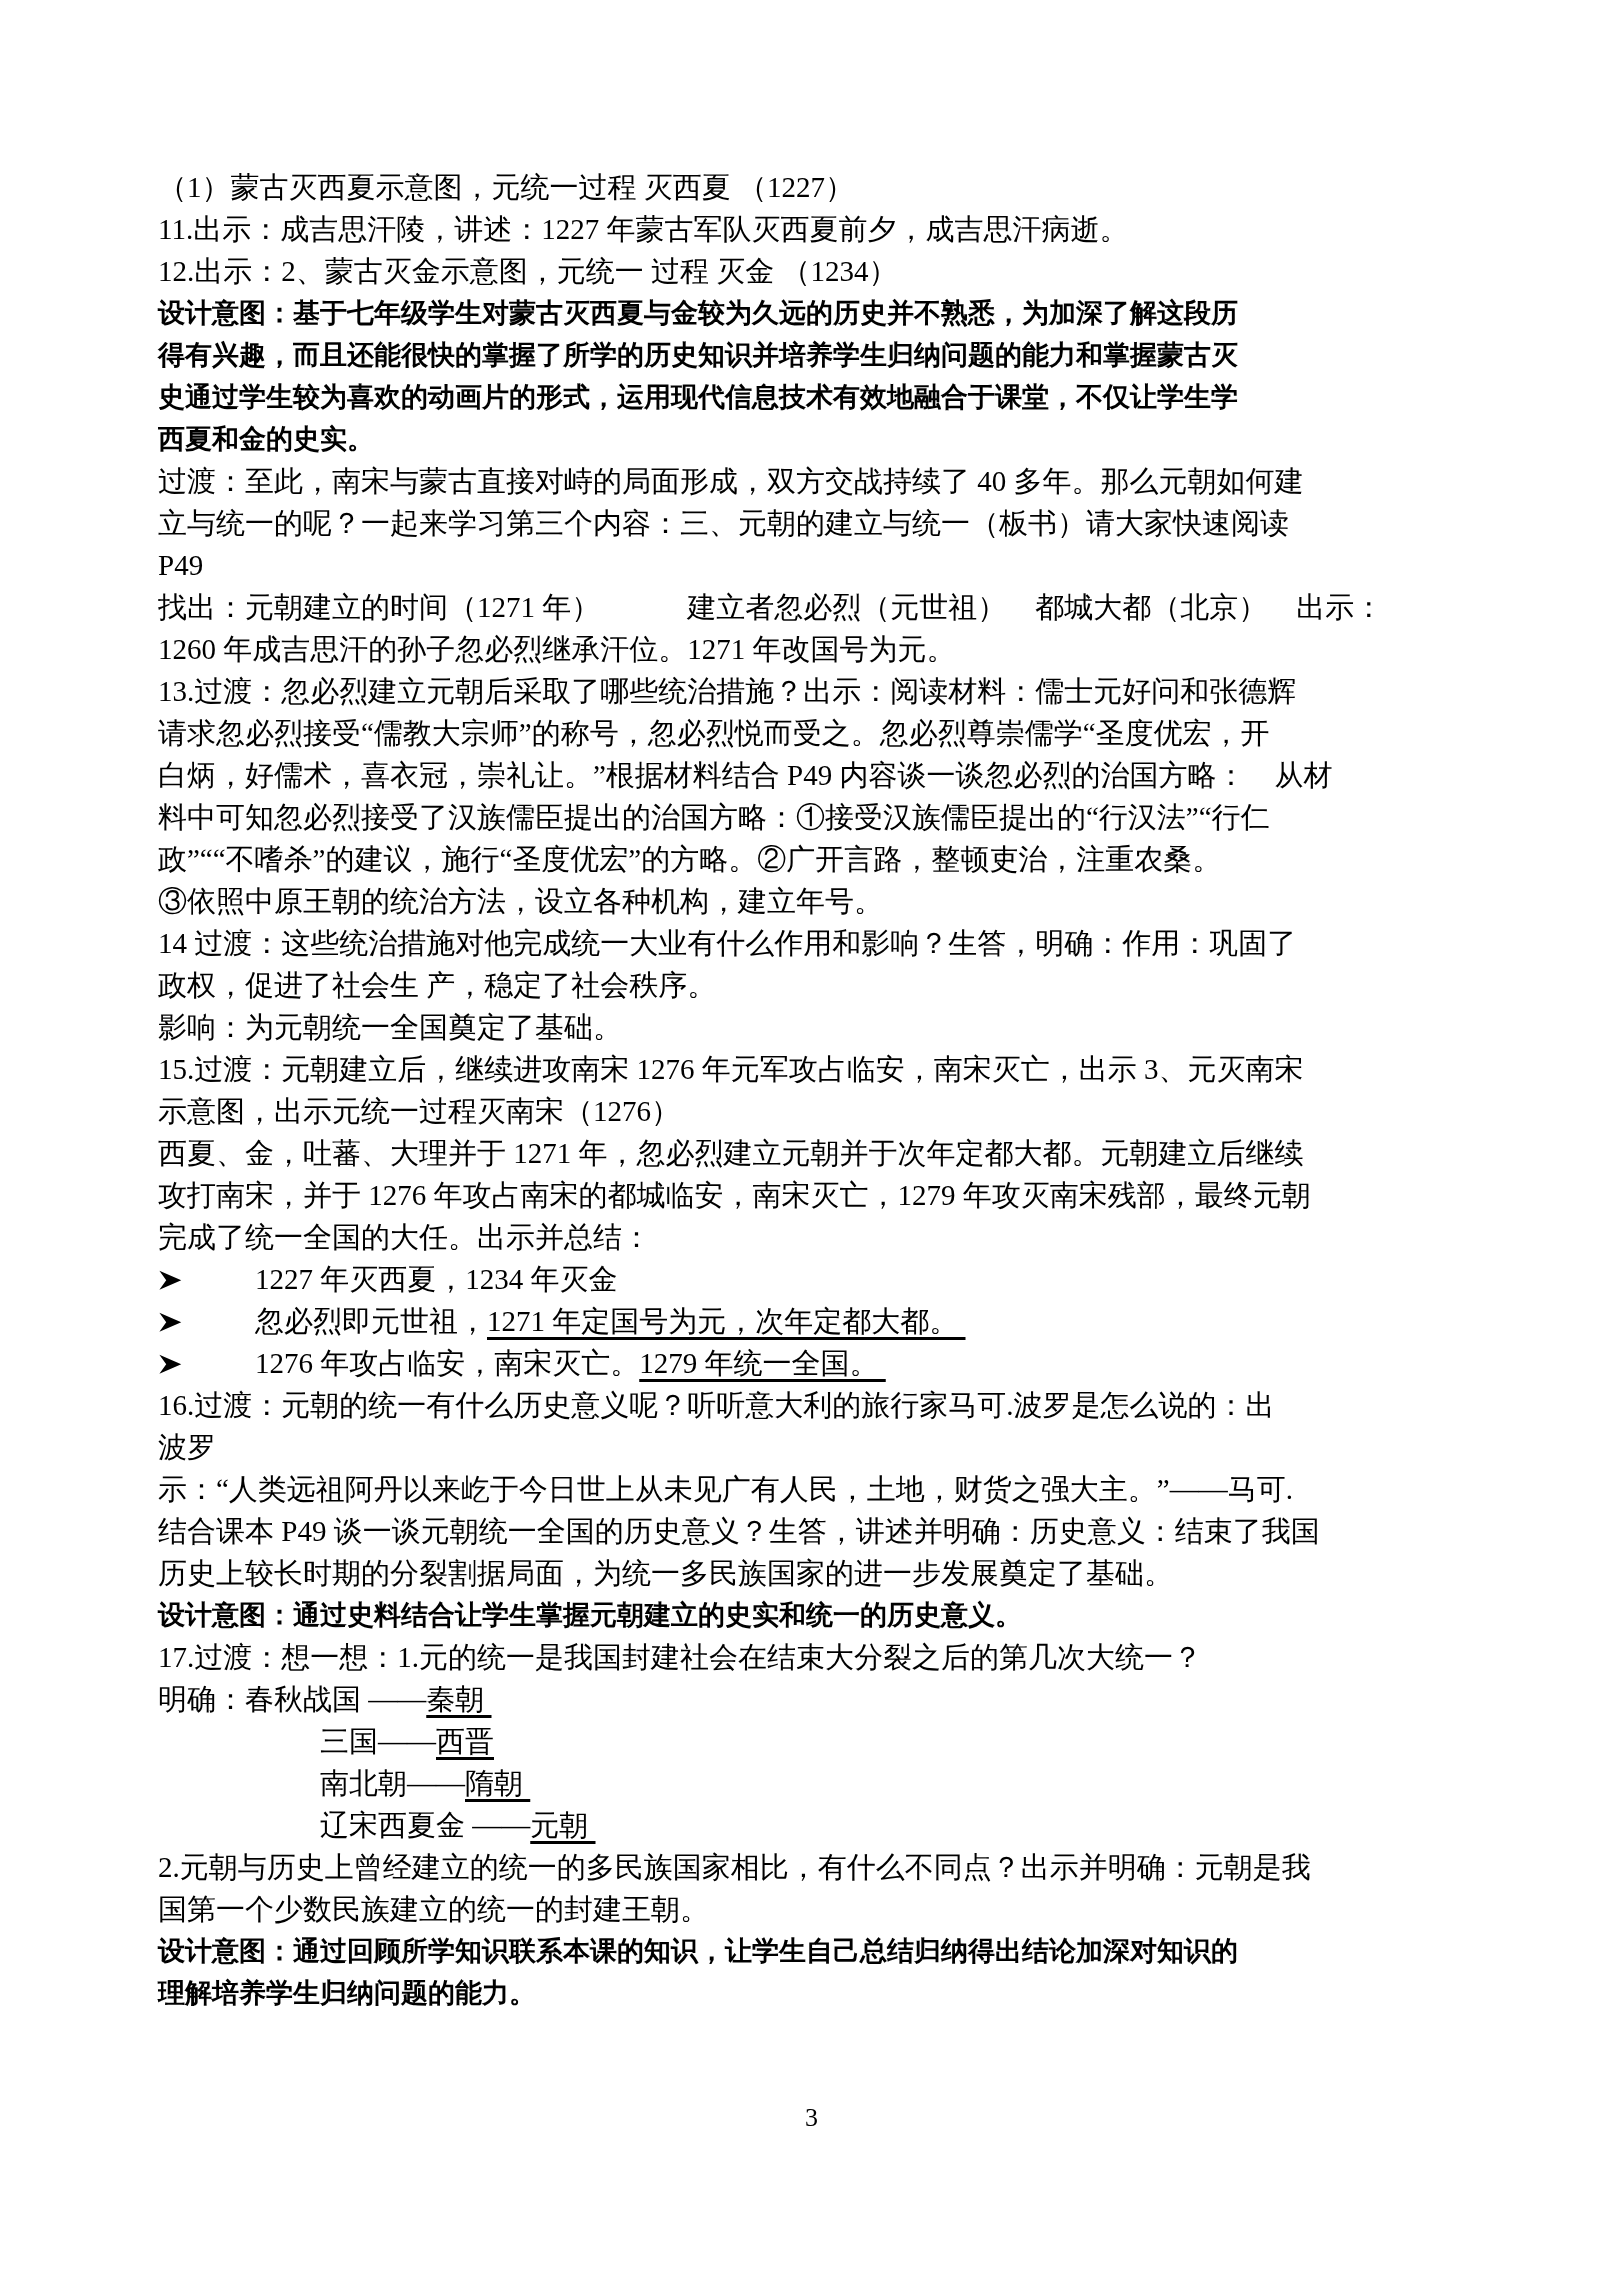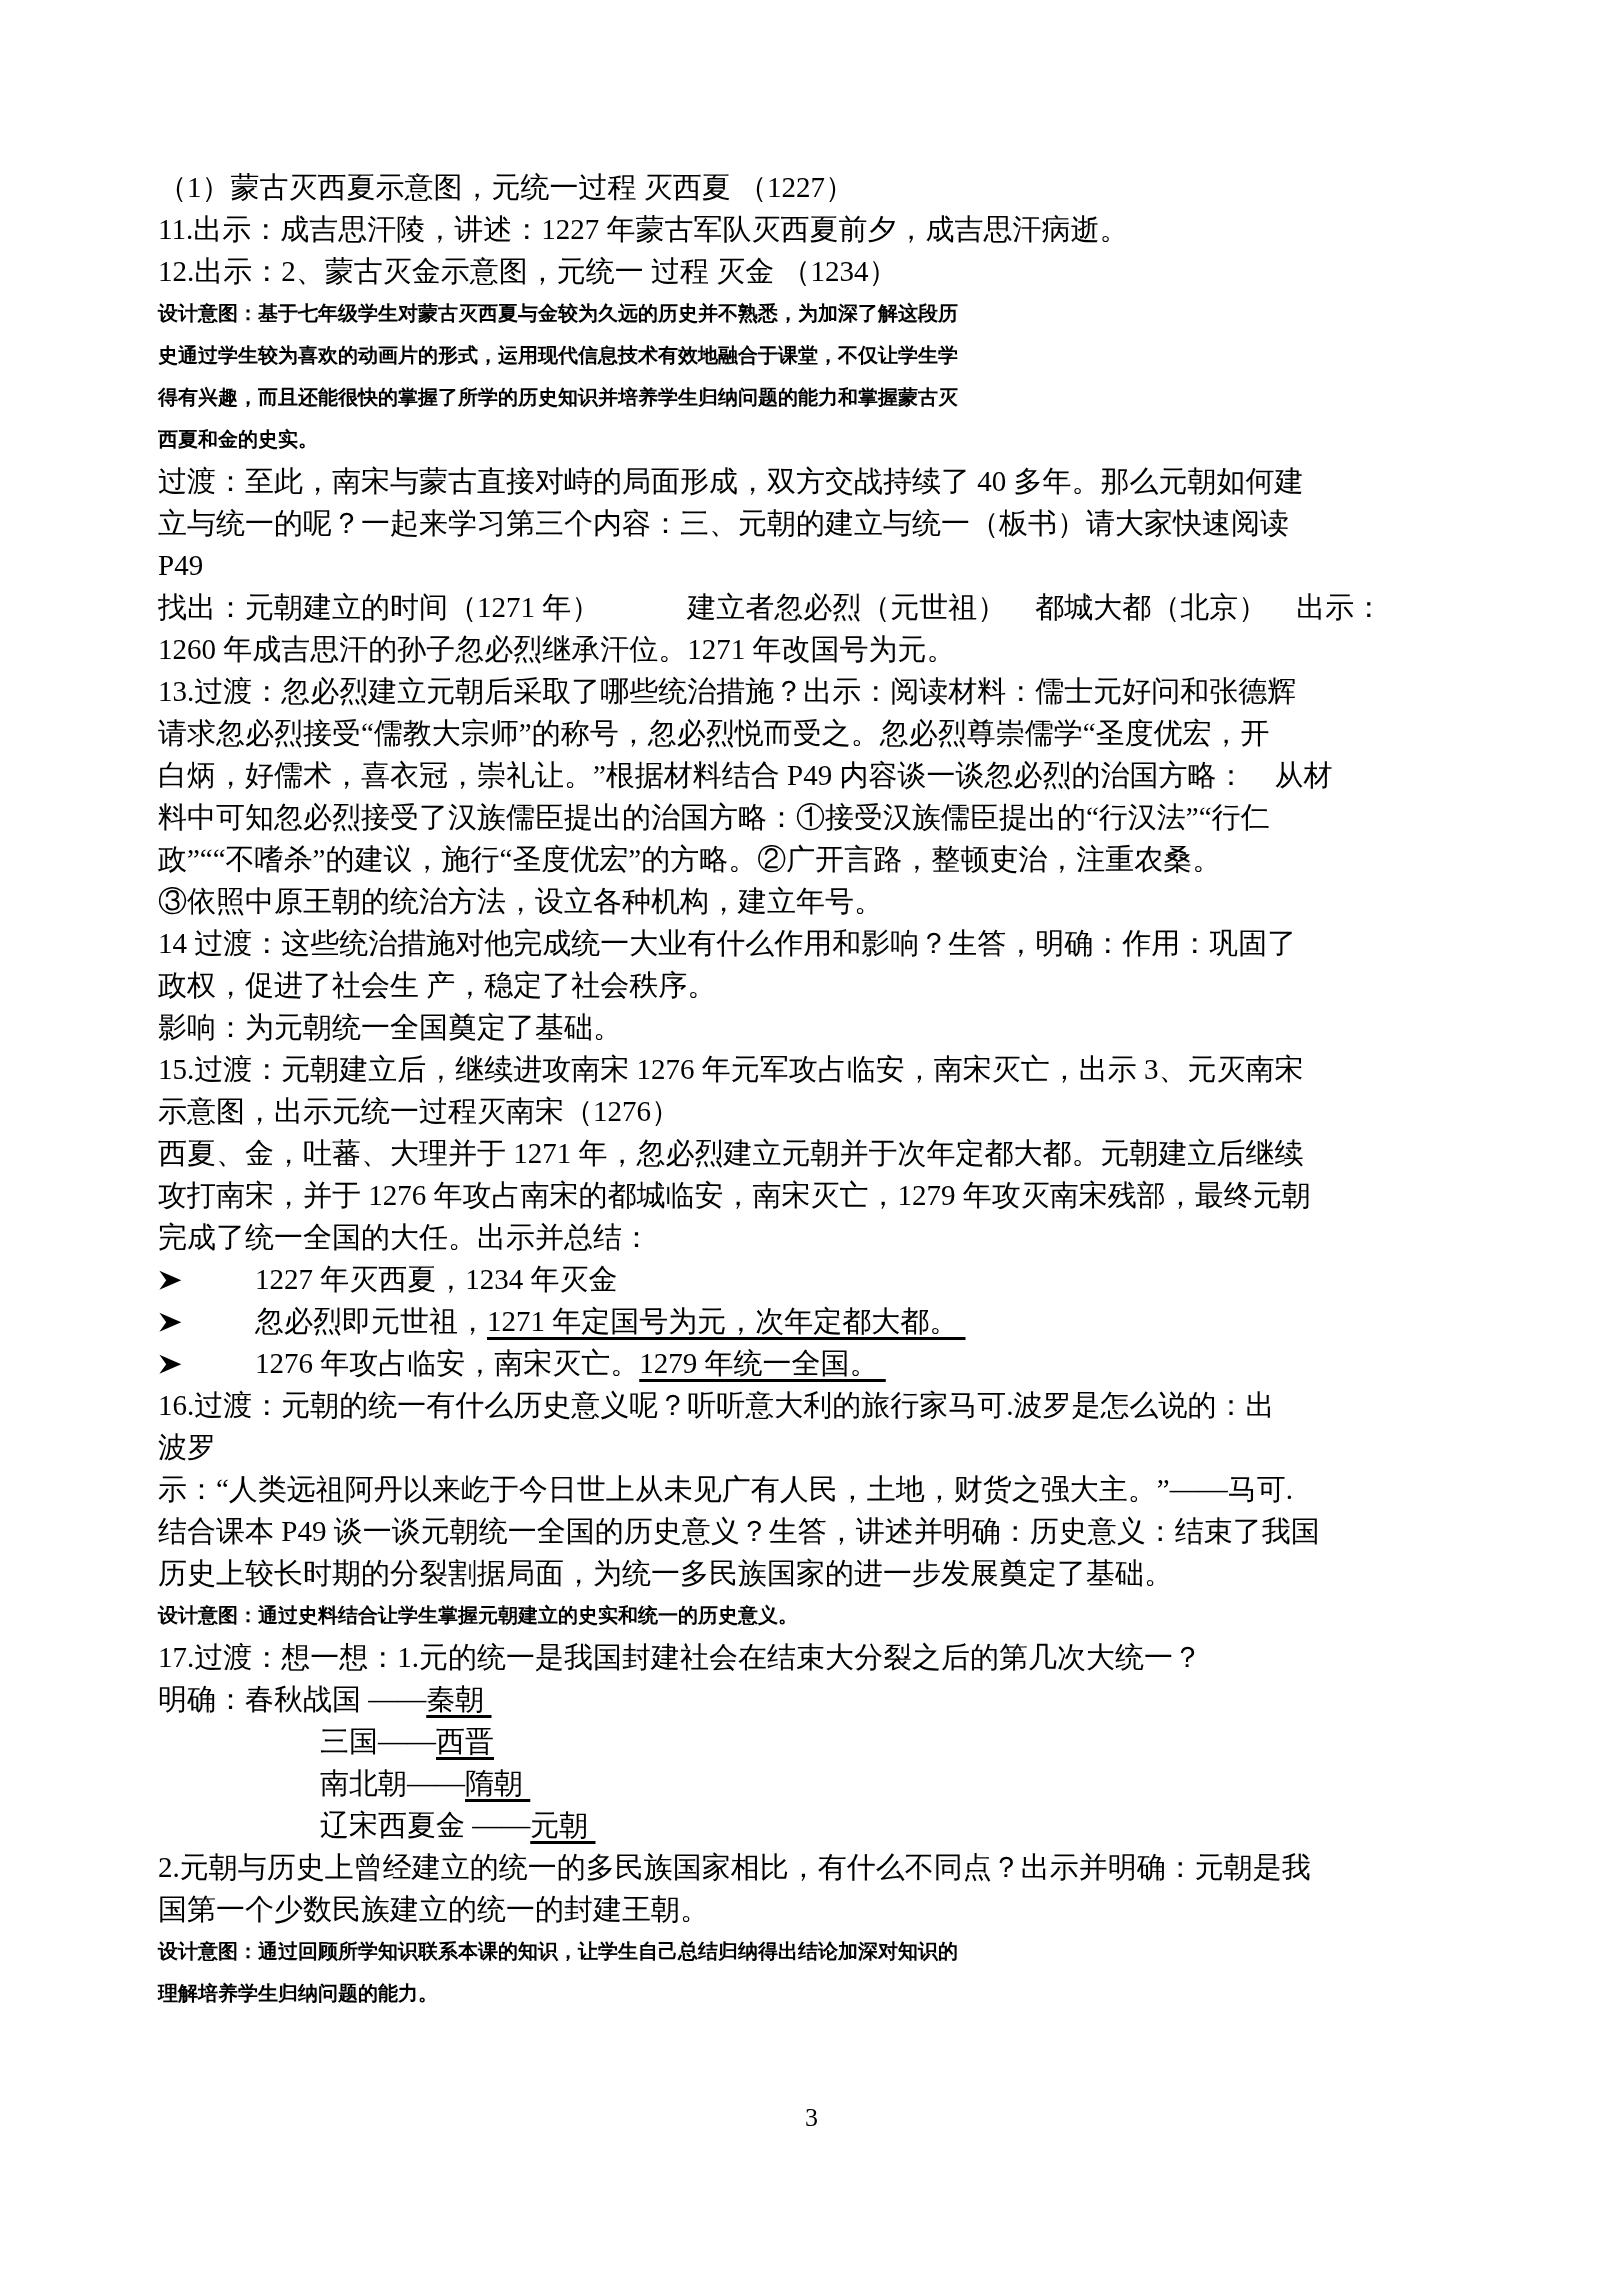--- a/index.html
+++ b/index.html
@@ -25,21 +25,21 @@
   .line {
     font-size: 29px;
     line-height: 42px;
     min-height: 42px;
     white-space: pre-wrap;
     text-align: left;
   }
   .line.bold {
     font-family: "Liberation Sans", "DejaVu Sans", sans-serif;
     font-weight: bold;
-    font-size: 20px;
+    font-size: 27px;
   }
   .line.indented {
     padding-left: 162px;
   }
   .line.bullet {
     display: flex;
     align-items: baseline;
   }
   .line.bullet .marker {
     flex: 0 0 97px;
@@ -66,22 +66,22 @@
 </style>
 </head>
 <body>
 
 <div class="page">
   <div class="doc-body">
       <div class="line"><span>（1）蒙古灭西夏示意图，元统一过程 灭西夏 （1227）</span></div>
       <div class="line"><span>11.出示：成吉思汗陵，讲述：1227 年蒙古军队灭西夏前夕，成吉思汗病逝。</span></div>
       <div class="line"><span>12.出示：2、蒙古灭金示意图，元统一 过程 灭金 （1234）</span></div>
       <div class="line bold"><span>设计意图：基于七年级学生对蒙古灭西夏与金较为久远的历史并不熟悉，为加深了解这段历</span></div>
+      <div class="line bold"><span>得有兴趣，而且还能很快的掌握了所学的历史知识并培养学生归纳问题的能力和掌握蒙古灭</span></div>
       <div class="line bold"><span>史通过学生较为喜欢的动画片的形式，运用现代信息技术有效地融合于课堂，不仅让学生学</span></div>
-      <div class="line bold"><span>得有兴趣，而且还能很快的掌握了所学的历史知识并培养学生归纳问题的能力和掌握蒙古灭</span></div>
       <div class="line bold"><span>西夏和金的史实。</span></div>
       <div class="line"><span>过渡：至此，南宋与蒙古直接对峙的局面形成，双方交战持续了 40 多年。那么元朝如何建</span></div>
       <div class="line"><span>立与统一的呢？一起来学习第三个内容：三、元朝的建立与统一（板书）请大家快速阅读</span></div>
       <div class="line"><span>P49</span></div>
       <div class="line"><span>找出：元朝建立的时间（1271 年）　　　建立者忽必烈（元世祖）　都城大都（北京）　出示：</span></div>
       <div class="line"><span>1260 年成吉思汗的孙子忽必烈继承汗位。1271 年改国号为元。</span></div>
       <div class="line"><span>13.过渡：忽必烈建立元朝后采取了哪些统治措施？出示：阅读材料：儒士元好问和张德辉</span></div>
       <div class="line"><span>请求忽必烈接受“儒教大宗师”的称号，忽必烈悦而受之。忽必烈尊崇儒学“圣度优宏，开</span></div>
       <div class="line"><span>白炳，好儒术，喜衣冠，崇礼让。”根据材料结合 P49 内容谈一谈忽必烈的治国方略：　从材</span></div>
       <div class="line"><span>料中可知忽必烈接受了汉族儒臣提出的治国方略：①接受汉族儒臣提出的“行汉法”“行仁</span></div>

